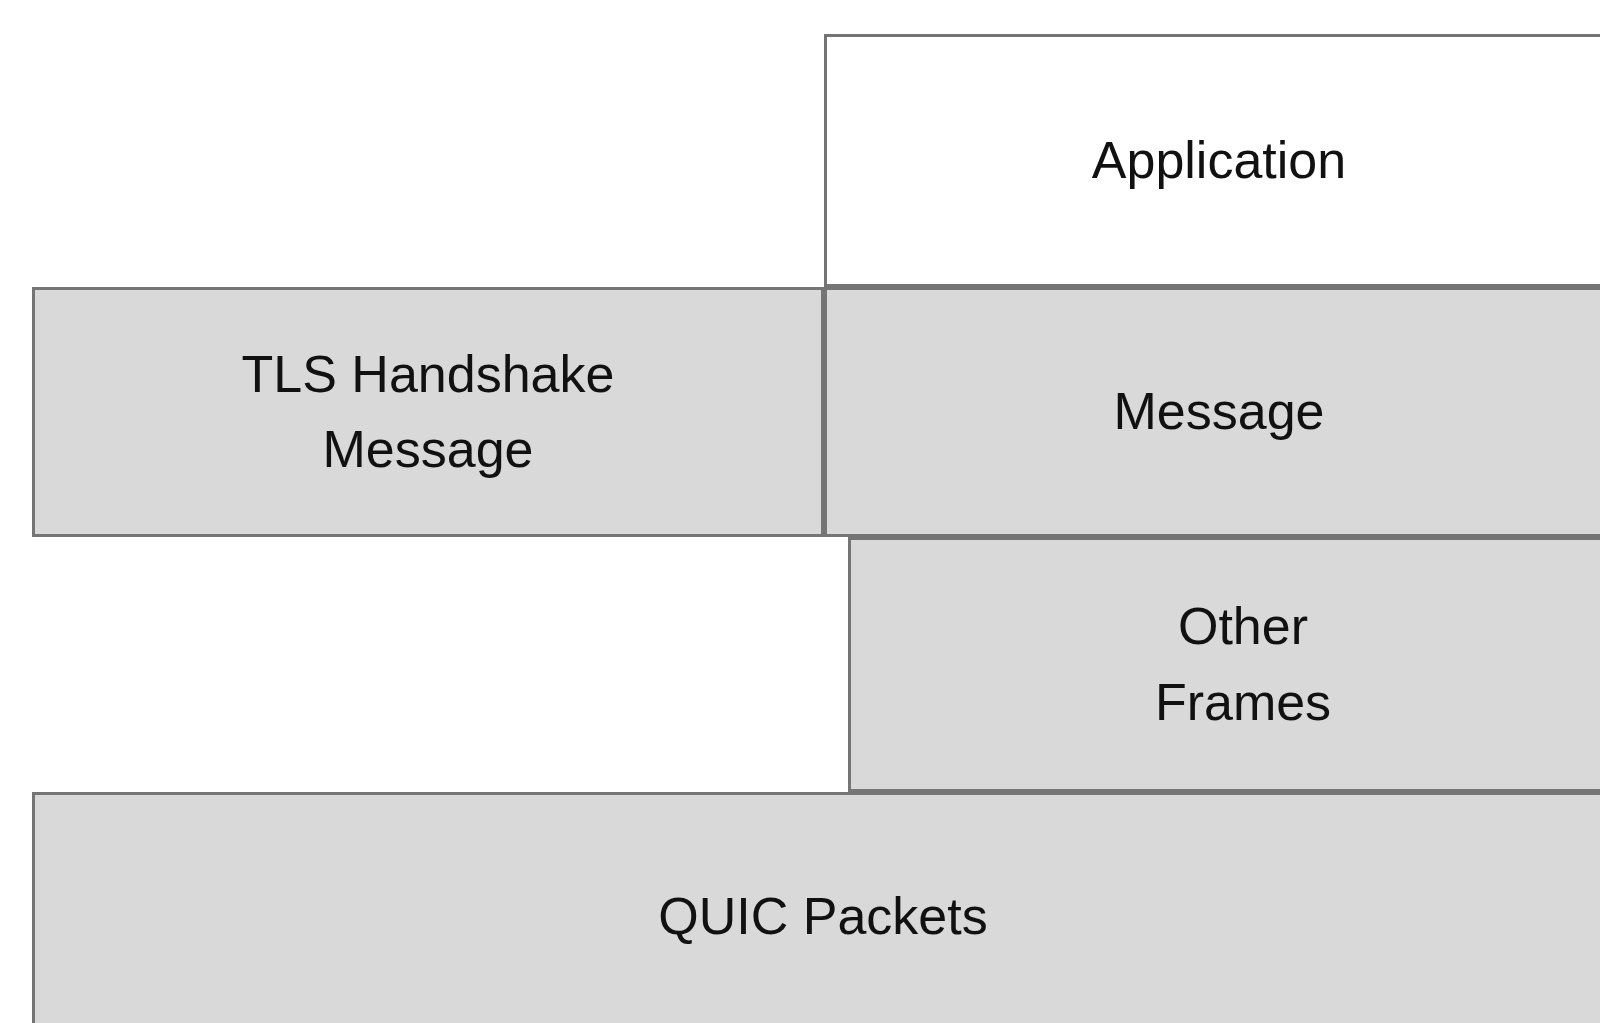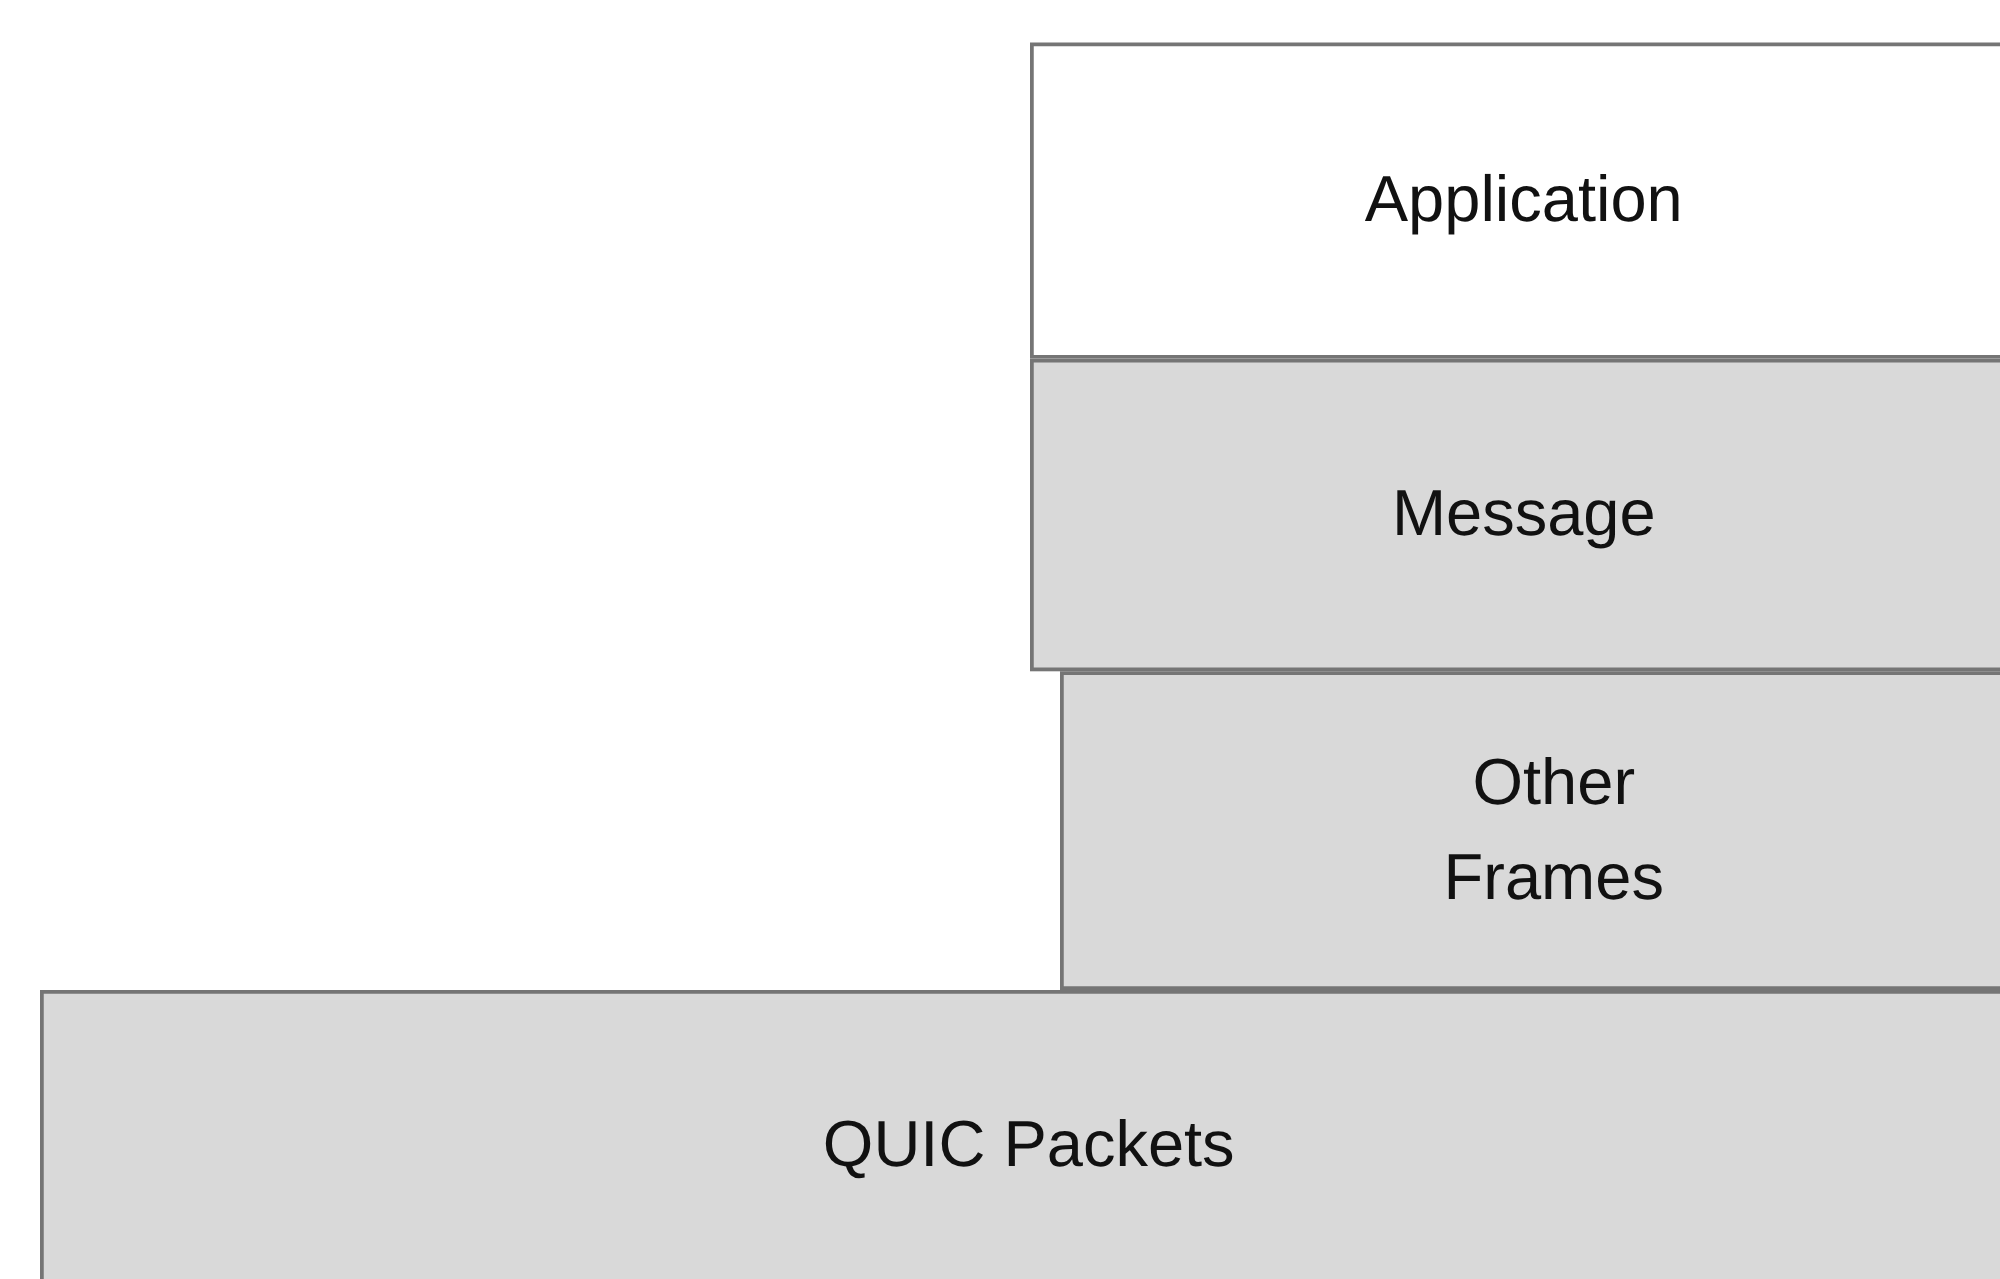--- a/index.html
+++ b/index.html
@@ -50,20 +50,24 @@
 </style>
 </head>
 <body>
 
 <div class="canvas">
 
   <div class="box white-fill pos-application">
     <span class="label">Application</span>
   </div>
 
+  <div class="box pos-tls">
+    <span class="label">TLS Handshake
+Message</span>
+  </div>
 
   <div class="box pos-streams">
     <span class="label">Message</span>
   </div>
 
 
   <div class="box pos-other">
     <span class="label">Other
 Frames</span>
   </div>

